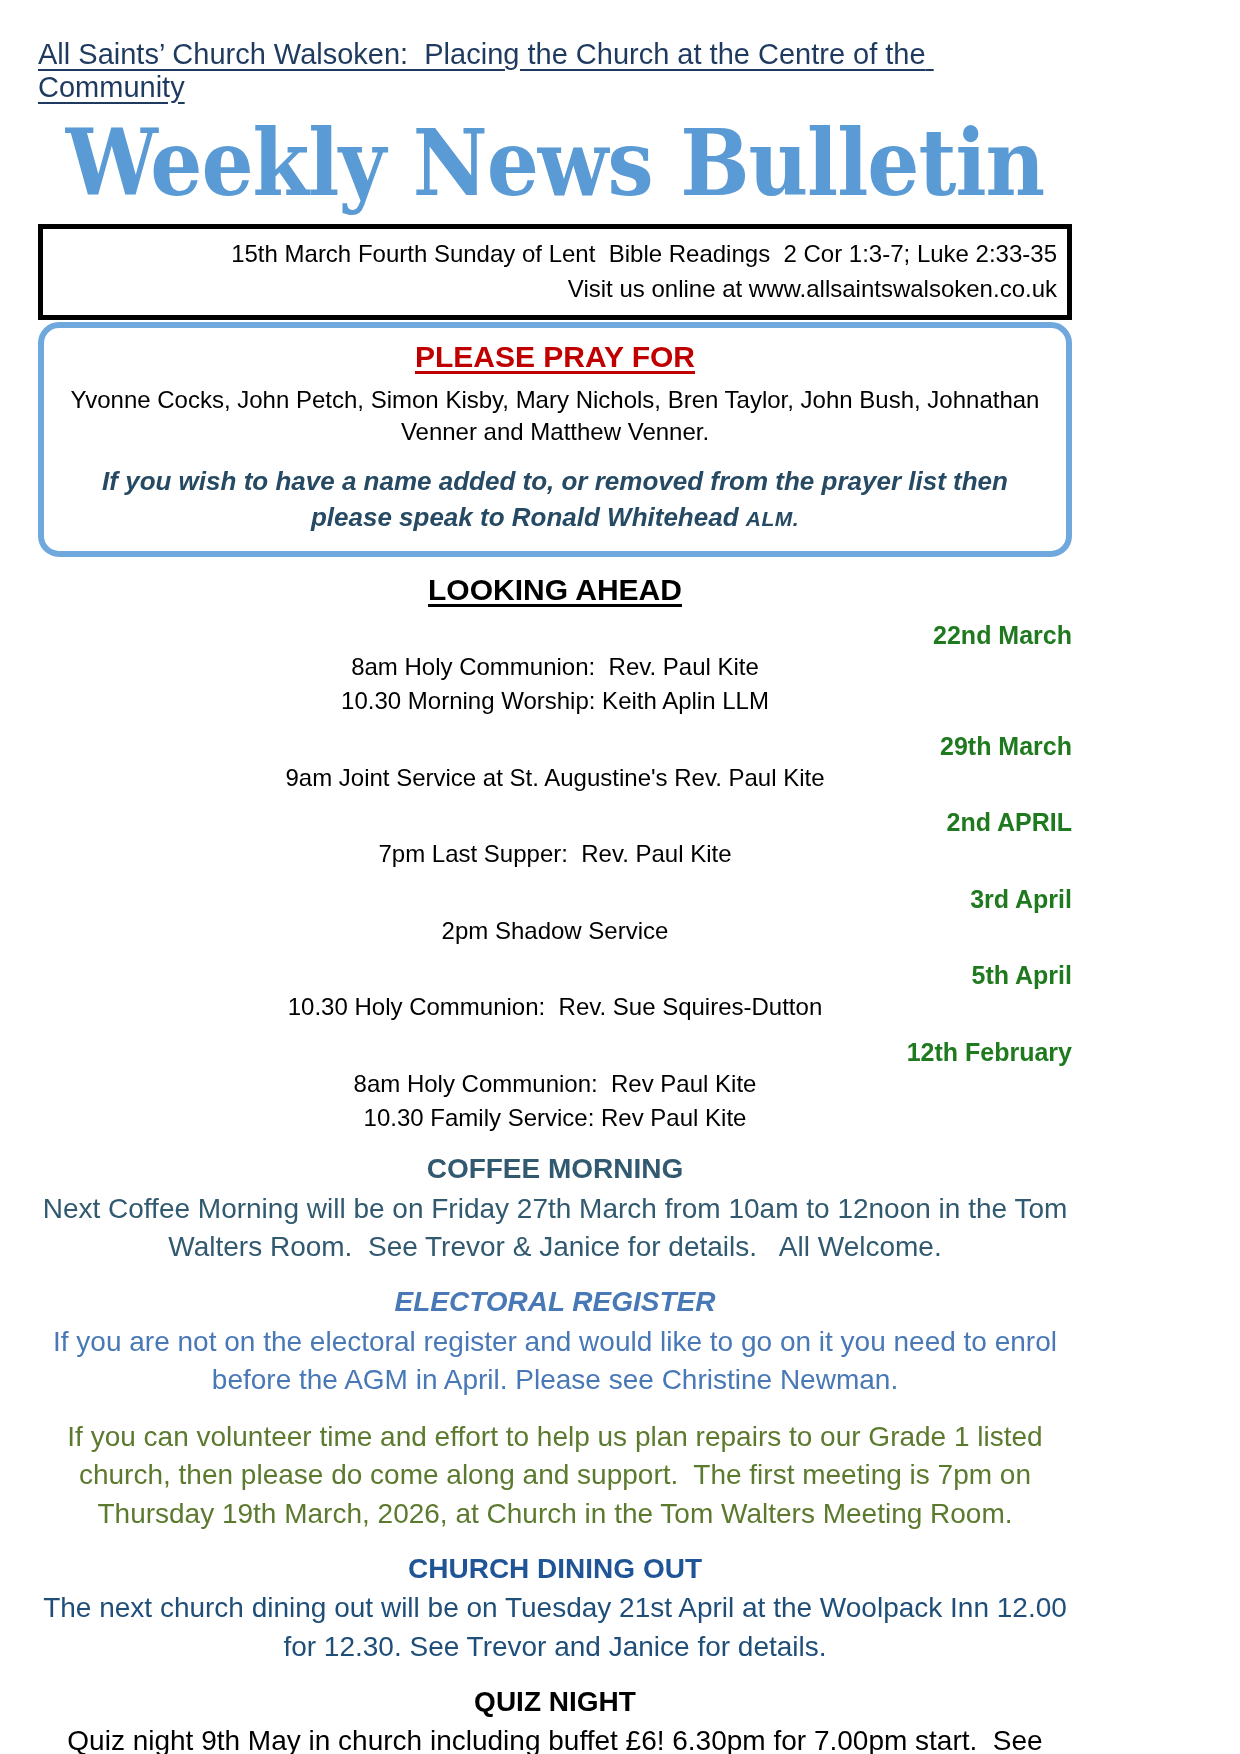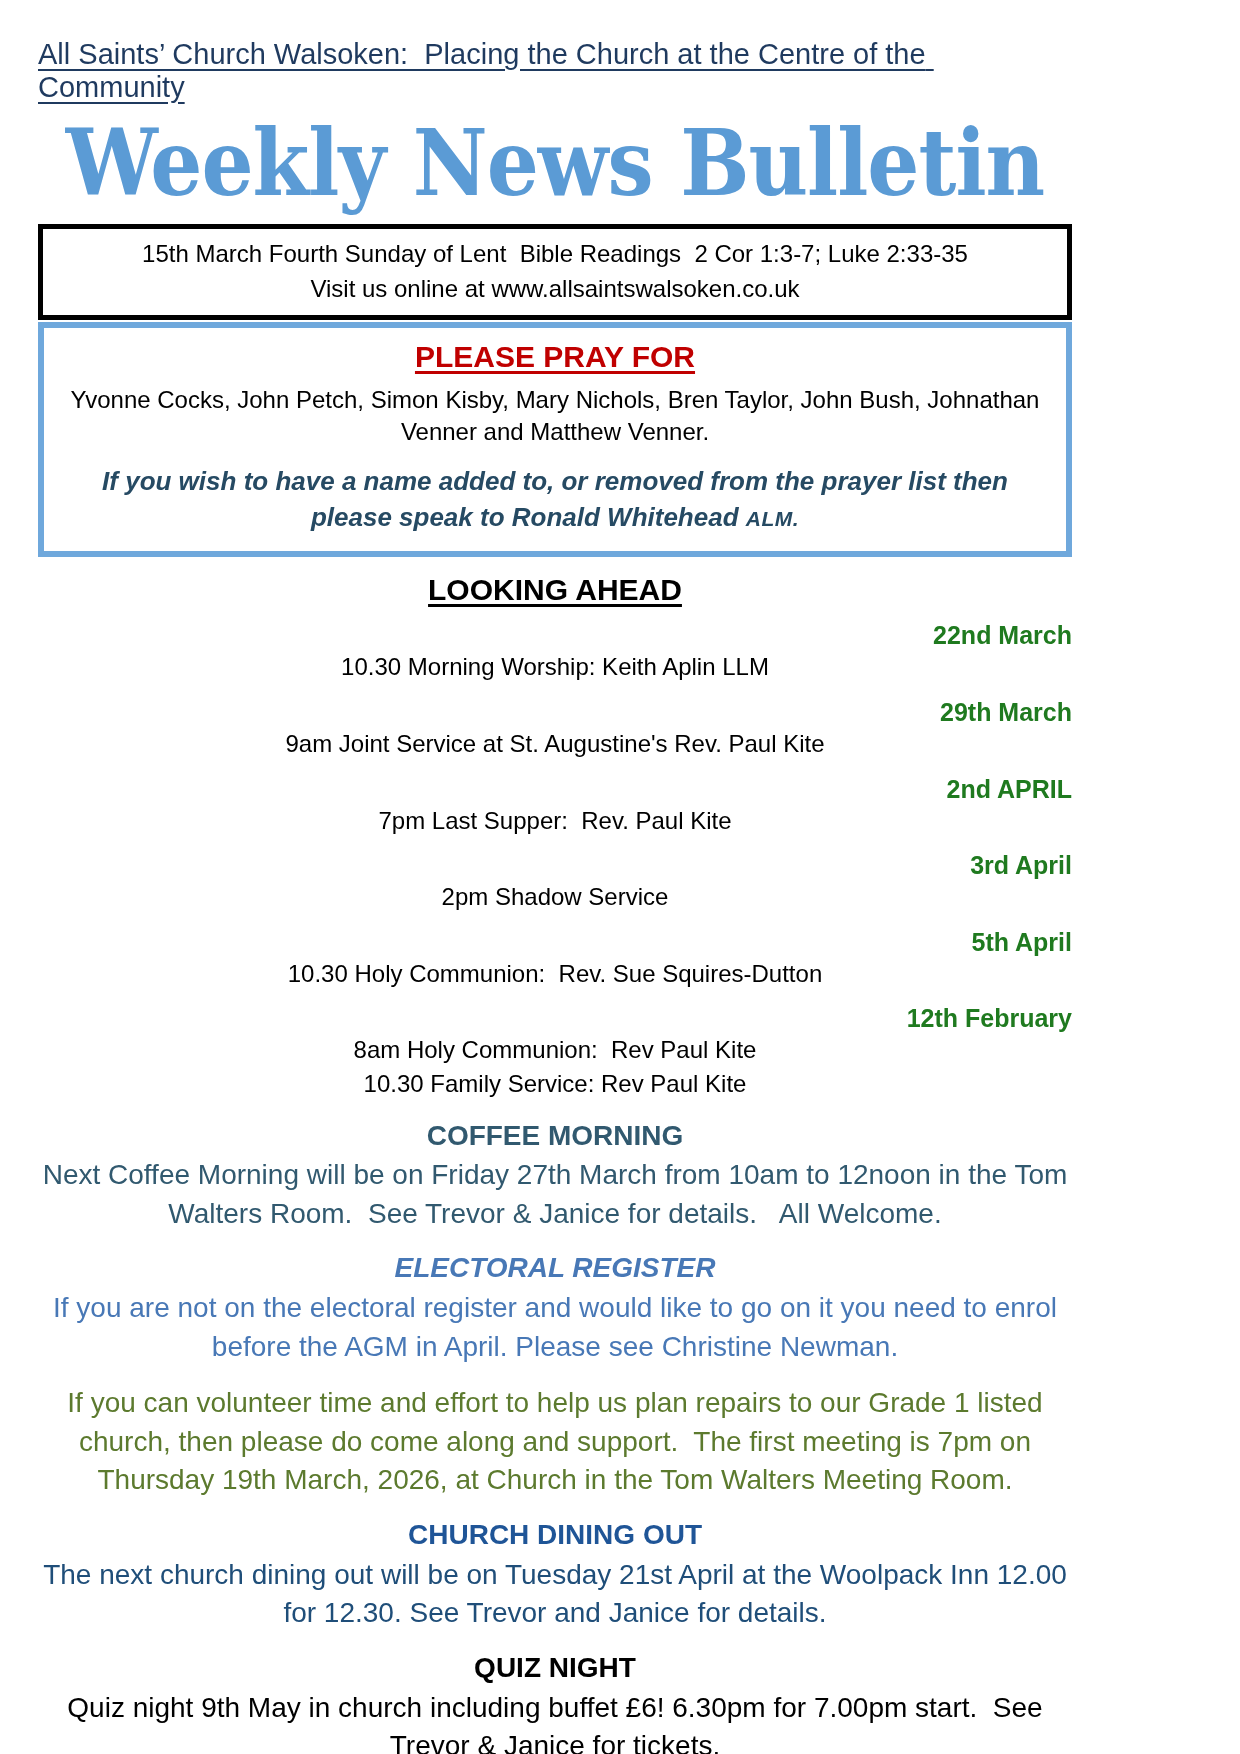--- a/index.html
+++ b/index.html
@@ -30,21 +30,21 @@
     font-size: 82px;
     letter-spacing: -1px;
     text-align: center;
     line-height: 1.1;
     transform: scaleY(1.12);
     transform-origin: center;
     margin: 14px 0 16px 0;
   }
   .info-box {
     border: 5px solid #000;
-    text-align: center;
+    text-align: right;
     font-size: 24px;
     line-height: 1.45;
     padding: 8px 10px;
   }
   .prayer-box {
     border: 6px solid #6FA8DC;
     text-align: center;
     padding: 12px 18px 16px 18px;
     margin-top: 2px;
   }
@@ -111,32 +111,33 @@
 
   <div class="tagline t" style="color: rgb(31, 58, 95);">All Saints’ Church Walsoken:  Placing the Church at the Centre of the Community</div>
 
   <h1 class="title" style="color: rgb(91, 155, 213);">Weekly News Bulletin</h1>
 
   <div class="info-box" style="border-color: rgb(0, 0, 0);">
     <div class="t">15th March Fourth Sunday of Lent  Bible Readings  2 Cor 1:3-7; Luke 2:33-35</div>
     <div class="t">Visit us online at www.allsaintswalsoken.co.uk</div>
   </div>
 
-  <div class="prayer-box" style="border-color: rgb(111, 168, 220);">
+  <div class="prayer-box" style="border-color: rgb(111, 168, 220); border-radius: 21px;">
     <h2 class="prayer-heading" style="color: rgb(192, 0, 0);">PLEASE PRAY FOR</h2>
     <p class="prayer-names t">Yvonne Cocks, John Petch, Simon Kisby, Mary Nichols, Bren Taylor, John Bush, Johnathan Venner and Matthew Venner.</p>
     <p class="prayer-note" style="color: rgb(38, 74, 99);"><span class="t">If you wish to have a name added to, or removed from the prayer list then please speak to Ronald Whitehead </span><span class="suffix t">ALM.</span></p>
   </div>
 
   <h2 class="looking-heading">LOOKING AHEAD</h2>
 
   <div>
 
     <div>
       <div class="date-heading t" style="color: rgb(31, 122, 31);">22nd March</div>
+      <div class="event-line t">8am Holy Communion:  Rev. Paul Kite</div>
       <div class="event-line t">10.30 Morning Worship: Keith Aplin LLM</div>
     </div>
 
     <div>
       <div class="date-heading t" style="color: rgb(31, 122, 31);">29th March</div>
       <div class="event-line t">9am Joint Service at St. Augustine's Rev. Paul Kite</div>
     </div>
 
     <div>
       <div class="date-heading t" style="color: rgb(31, 122, 31);">2nd APRIL</div>

